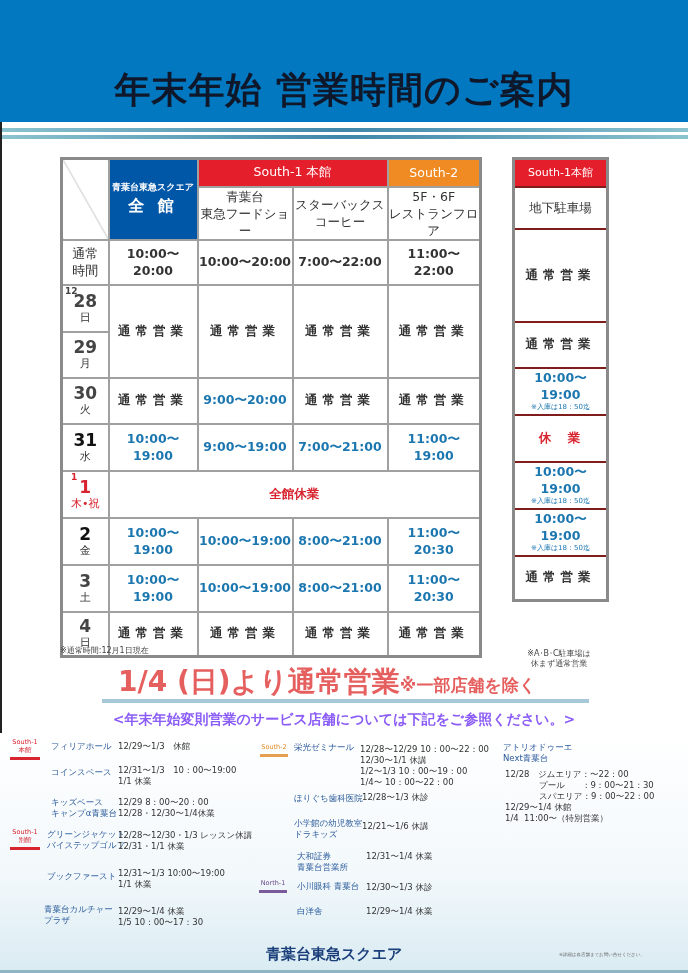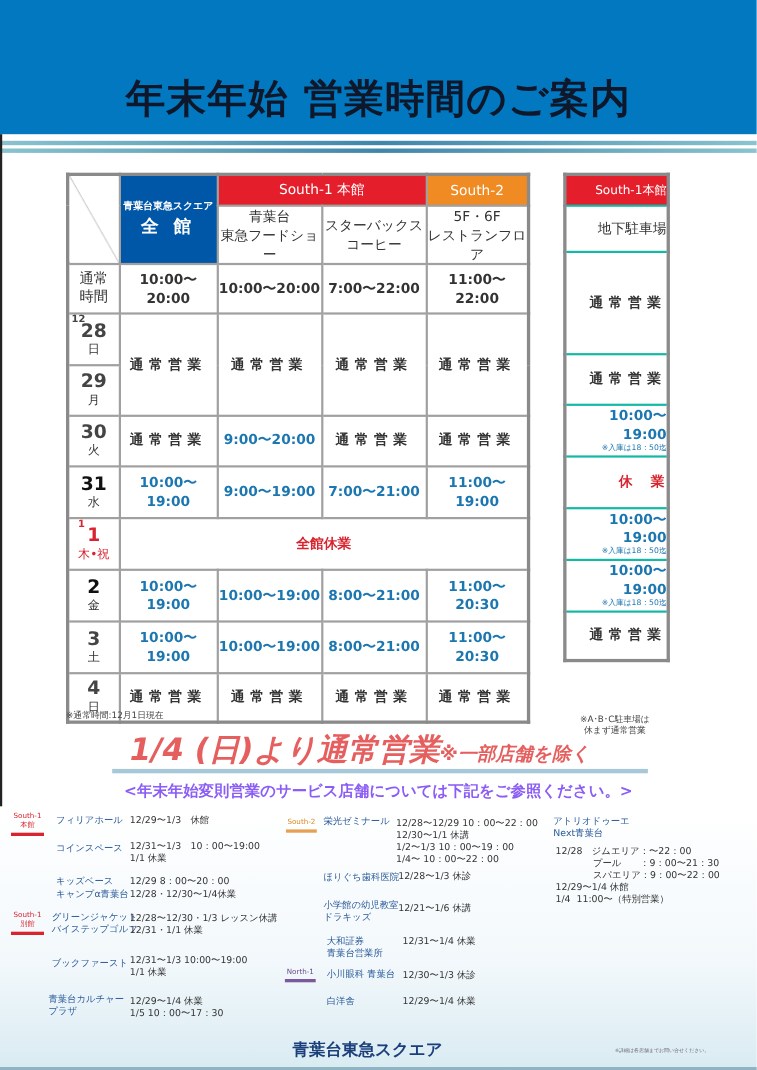--- a/index.html
+++ b/index.html
@@ -5,42 +5,42 @@
   * { box-sizing: border-box; margin: 0; padding: 0; }
   body { width: 688px; height: 973px; background: #fff; font-family: "DejaVu Sans", "Liberation Sans", sans-serif; position: relative; overflow: hidden; }
   .header { position: absolute; left: 0; top: 0; width: 688px; height: 122px; background: #0178bf; }
   .header h1 { position: absolute; left: 0; width: 688px; top: 38px; text-align: center; color: #0f172a; font-size: 36px; font-weight: bold; letter-spacing: 1px; margin-top: 28px; }
   .stripe { position: absolute; left: 0; width: 688px; height: 4px; background: linear-gradient(90deg, #8bc3cf 0%, #3f86a9 50%, #8bc3cf 100%); }
   .left-edge { position: absolute; left: 0; top: 122px; width: 2px; height: 851px; background: #222; }
 
   table.main { position: absolute; left: 60px; top: 157px; border-collapse: collapse; border: 3px solid #8a8a8a; }
   table.main td { border: 2px solid #a0a0a0; text-align: center; vertical-align: middle; font-size: 12.5px; color: #333; font-weight: bold; }
   table.park { position: absolute; left: 512px; top: 157px; border-collapse: collapse; border: 3px solid #8a8a8a; }
-  table.park td { border: 2px solid #14b8a6; text-align: right; vertical-align: middle; font-size: 12.5px; color: #333; font-weight: bold; }
+  table.park td { border: 2px solid #7f1d1d; text-align: center; vertical-align: middle; font-size: 12.5px; color: #333; font-weight: bold; }
 
   .hd-blue { background: #0057a8; color: #fff !important; }
   .hd-red { background: #e51e2b; color: #fff !important; font-weight: normal !important; font-size: 12.5px; }
   .hd-orange { background: #f08a22; color: #fff !important; font-weight: normal !important; font-size: 12.5px; }
   .sub { font-weight: normal !important; font-size: 12.5px; line-height: 17px; color: #333; }
   .small-top { font-size: 9px; display: block; }
   .all-kan { font-size: 16px; display: block; margin-top: 2px; letter-spacing: 4px; }
   .normal { letter-spacing: 5px; font-weight: normal; font-size: 13px; color: #333; }
   .time { color: #1c77b0 !important; }
   .time-plain { color: #333; }
   .note-small { font-size: 7px; color: #1c77b0; display: block; font-weight: normal; }
   .red { color: #d7242f !important; }
   .datecell { position: relative; }
   .dnum { font-size: 17px; font-weight: bold; color: #444; display: block; line-height: 18px; }
   .dnum.big { color: #111; }
   .dday { font-size: 11px; font-weight: normal; color: #333; display: block; }
   .dmonth { position: absolute; left: 2px; top: 0px; font-size: 9px; font-weight: bold; color: #444; }
 
   .notes1 { position: absolute; left: 60px; top: 645px; font-size: 8px; color: #444; }
   .notes2 { position: absolute; left: 519px; top: 649px; font-size: 8px; color: #444; line-height: 10px; text-align: center; width: 80px; }
-  .banner { position: absolute; left: 118px; top: 663px; width: 476px; height: 30px; white-space: nowrap; font-style: italic; }
+  .banner { position: absolute; left: 118px; top: 663px; width: 476px; height: 30px; white-space: nowrap; }
   .banner .b1 { font-size: 28px; font-weight: bold; color: #e65f5f; }
   .banner .b2 { font-size: 17px; font-weight: bold; color: #e65f5f; }
   .banner-line { position: absolute; left: 102px; top: 699px; width: 487px; height: 4px; background: #a7c8d8; }
   .subtitle { position: absolute; left: 0; width: 688px; top: 711px; text-align: center; font-size: 14px; font-weight: bold; color: #8b5cf6; }
 
   .bottom-area { position: absolute; left: 0; top: 733px; width: 688px; height: 240px; background: linear-gradient(180deg, #ffffff 0%, #f2f8fb 60%, #d9ebf2 100%); }
   .tag { position: absolute; font-size: 6.5px; text-align: center; line-height: 8px; }
   .tag .bar { display: block; height: 3px; margin-top: 3px; }
   .store { position: absolute; font-size: 8.5px; color: #2a5a9a; line-height: 11px; }
   .info { position: absolute; font-size: 8.5px; color: #333; line-height: 11px; white-space: pre; }

